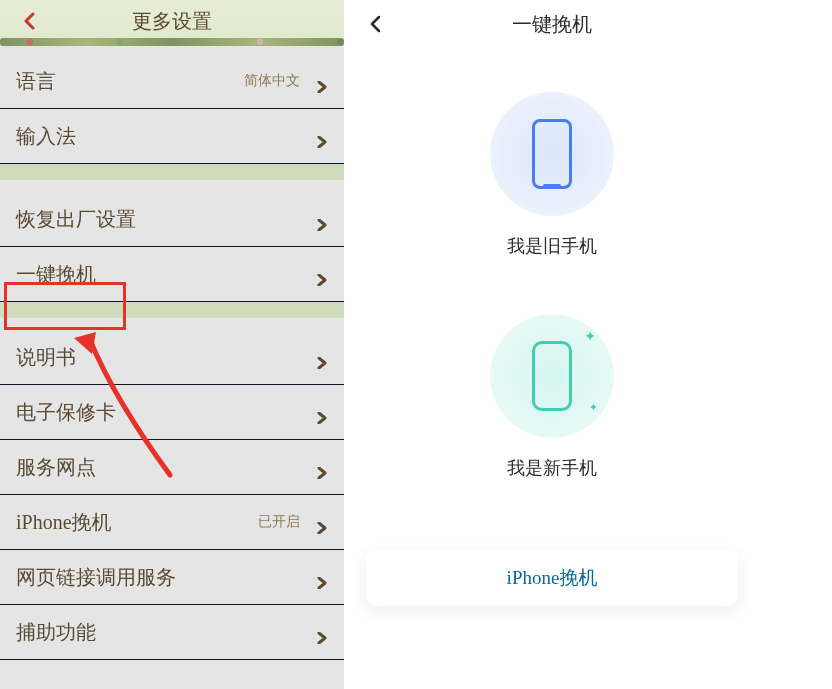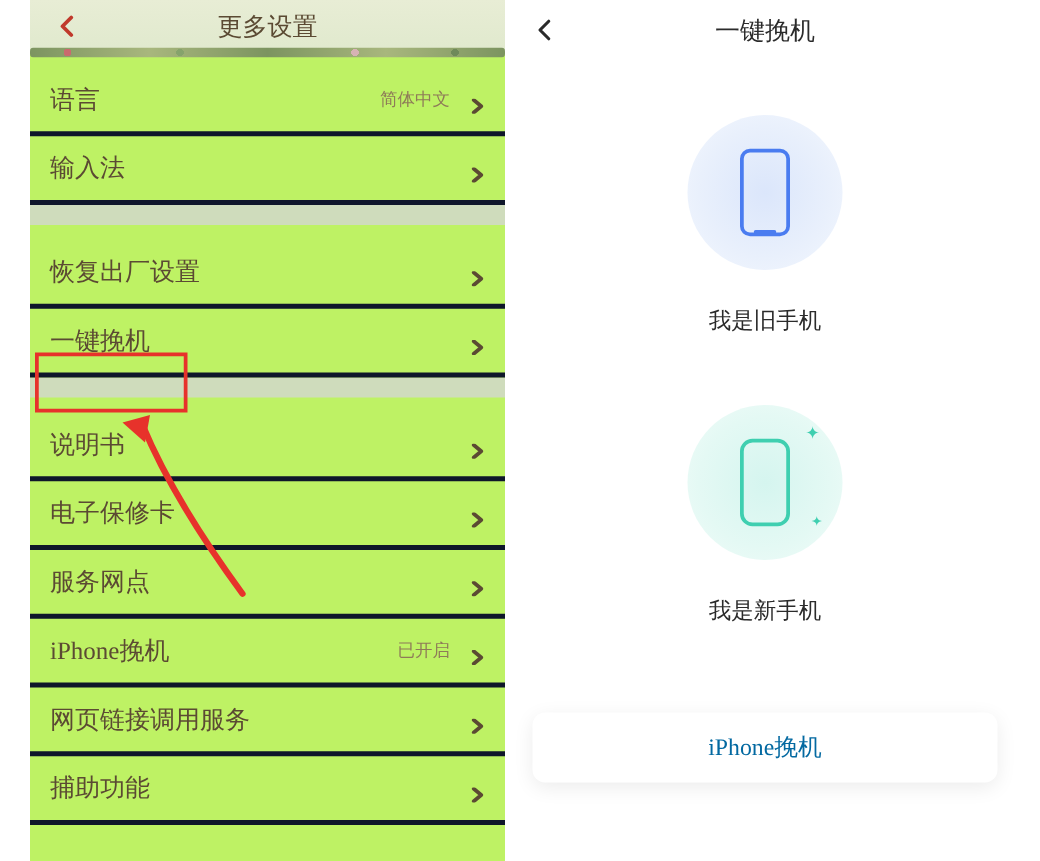--- a/index.html
+++ b/index.html
@@ -4,21 +4,21 @@
   <style>
     * { margin: 0; padding: 0; box-sizing: border-box; }
     body {
       width: 832px;
       height: 689px;
       background: #fff;
       font-family: "STKaiti", "KaiTi", "楷体", cursive, serif;
       display: flex;
       overflow: hidden;
     }
-    .left-pane { width: 380px; height: 100%; background: #bef264; position: relative; margin-left: 24px; }
+    .left-pane { width: 344px; height: 100%; background: #e5e5e5; position: relative; }
     .right-pane { width: 416px; height: 100%; background: #fff; position: relative; }
 
     
     .l-header {
       position: relative;
       height: 42px;
       background: linear-gradient(#e8edd5, #e0e9cd);
       display: flex;
       align-items: center;
       justify-content: center;
@@ -48,21 +48,21 @@
     .l-group { margin-top: 12px; }
     .l-row {
       position: relative;
       height: 55px;
       padding: 0 16px;
       display: flex;
       align-items: center;
       justify-content: space-between;
       color: #5b4a33;
       font-size: 20px;
-      border-bottom: 4px solid #0f172a;
+      border-bottom: 1px solid #0f172a;
     }
     .l-row .label {  }
     .l-row .value { color: #8e7b58; font-size: 14px; margin-right: 16px; margin-left: auto; }
     .l-chevron { width: 12px; height: 12px; }
     .l-chevron svg path { stroke: #5b4a33; stroke-width: 3; fill: none; stroke-linecap: round; stroke-linejoin: round; }
     .group-gap { height: 16px; background: #cfdcbc; }
 
     .highlight-box {
       position: absolute;
       left: 4px; top: 282px;
@@ -92,21 +92,21 @@
     .r-back {
       position: absolute; left: 12px; top: 0; bottom: 0;
       width: 40px; display: flex; align-items: center; justify-content: center;
     }
     .r-back svg path { stroke: #2b2b2b; stroke-width: 2.5; fill: none; stroke-linecap: round; stroke-linejoin: round; }
 
     .r-option {
       display: flex;
       flex-direction: column;
       align-items: center;
-      gap: 28px;
+      gap: 18px;
     }
     .r-option.old { margin-top: 44px; }
     .r-option.new { margin-top: 56px; }
     .phone-circle {
       width: 124px; height: 124px;
       border-radius: 50%;
       display: flex; align-items: center; justify-content: center;
       position: relative;
     }
     .circle-old { background: radial-gradient(circle, #dbe6fb 0%, #e9f0fc 60%, #f4f8fe 100%); }

